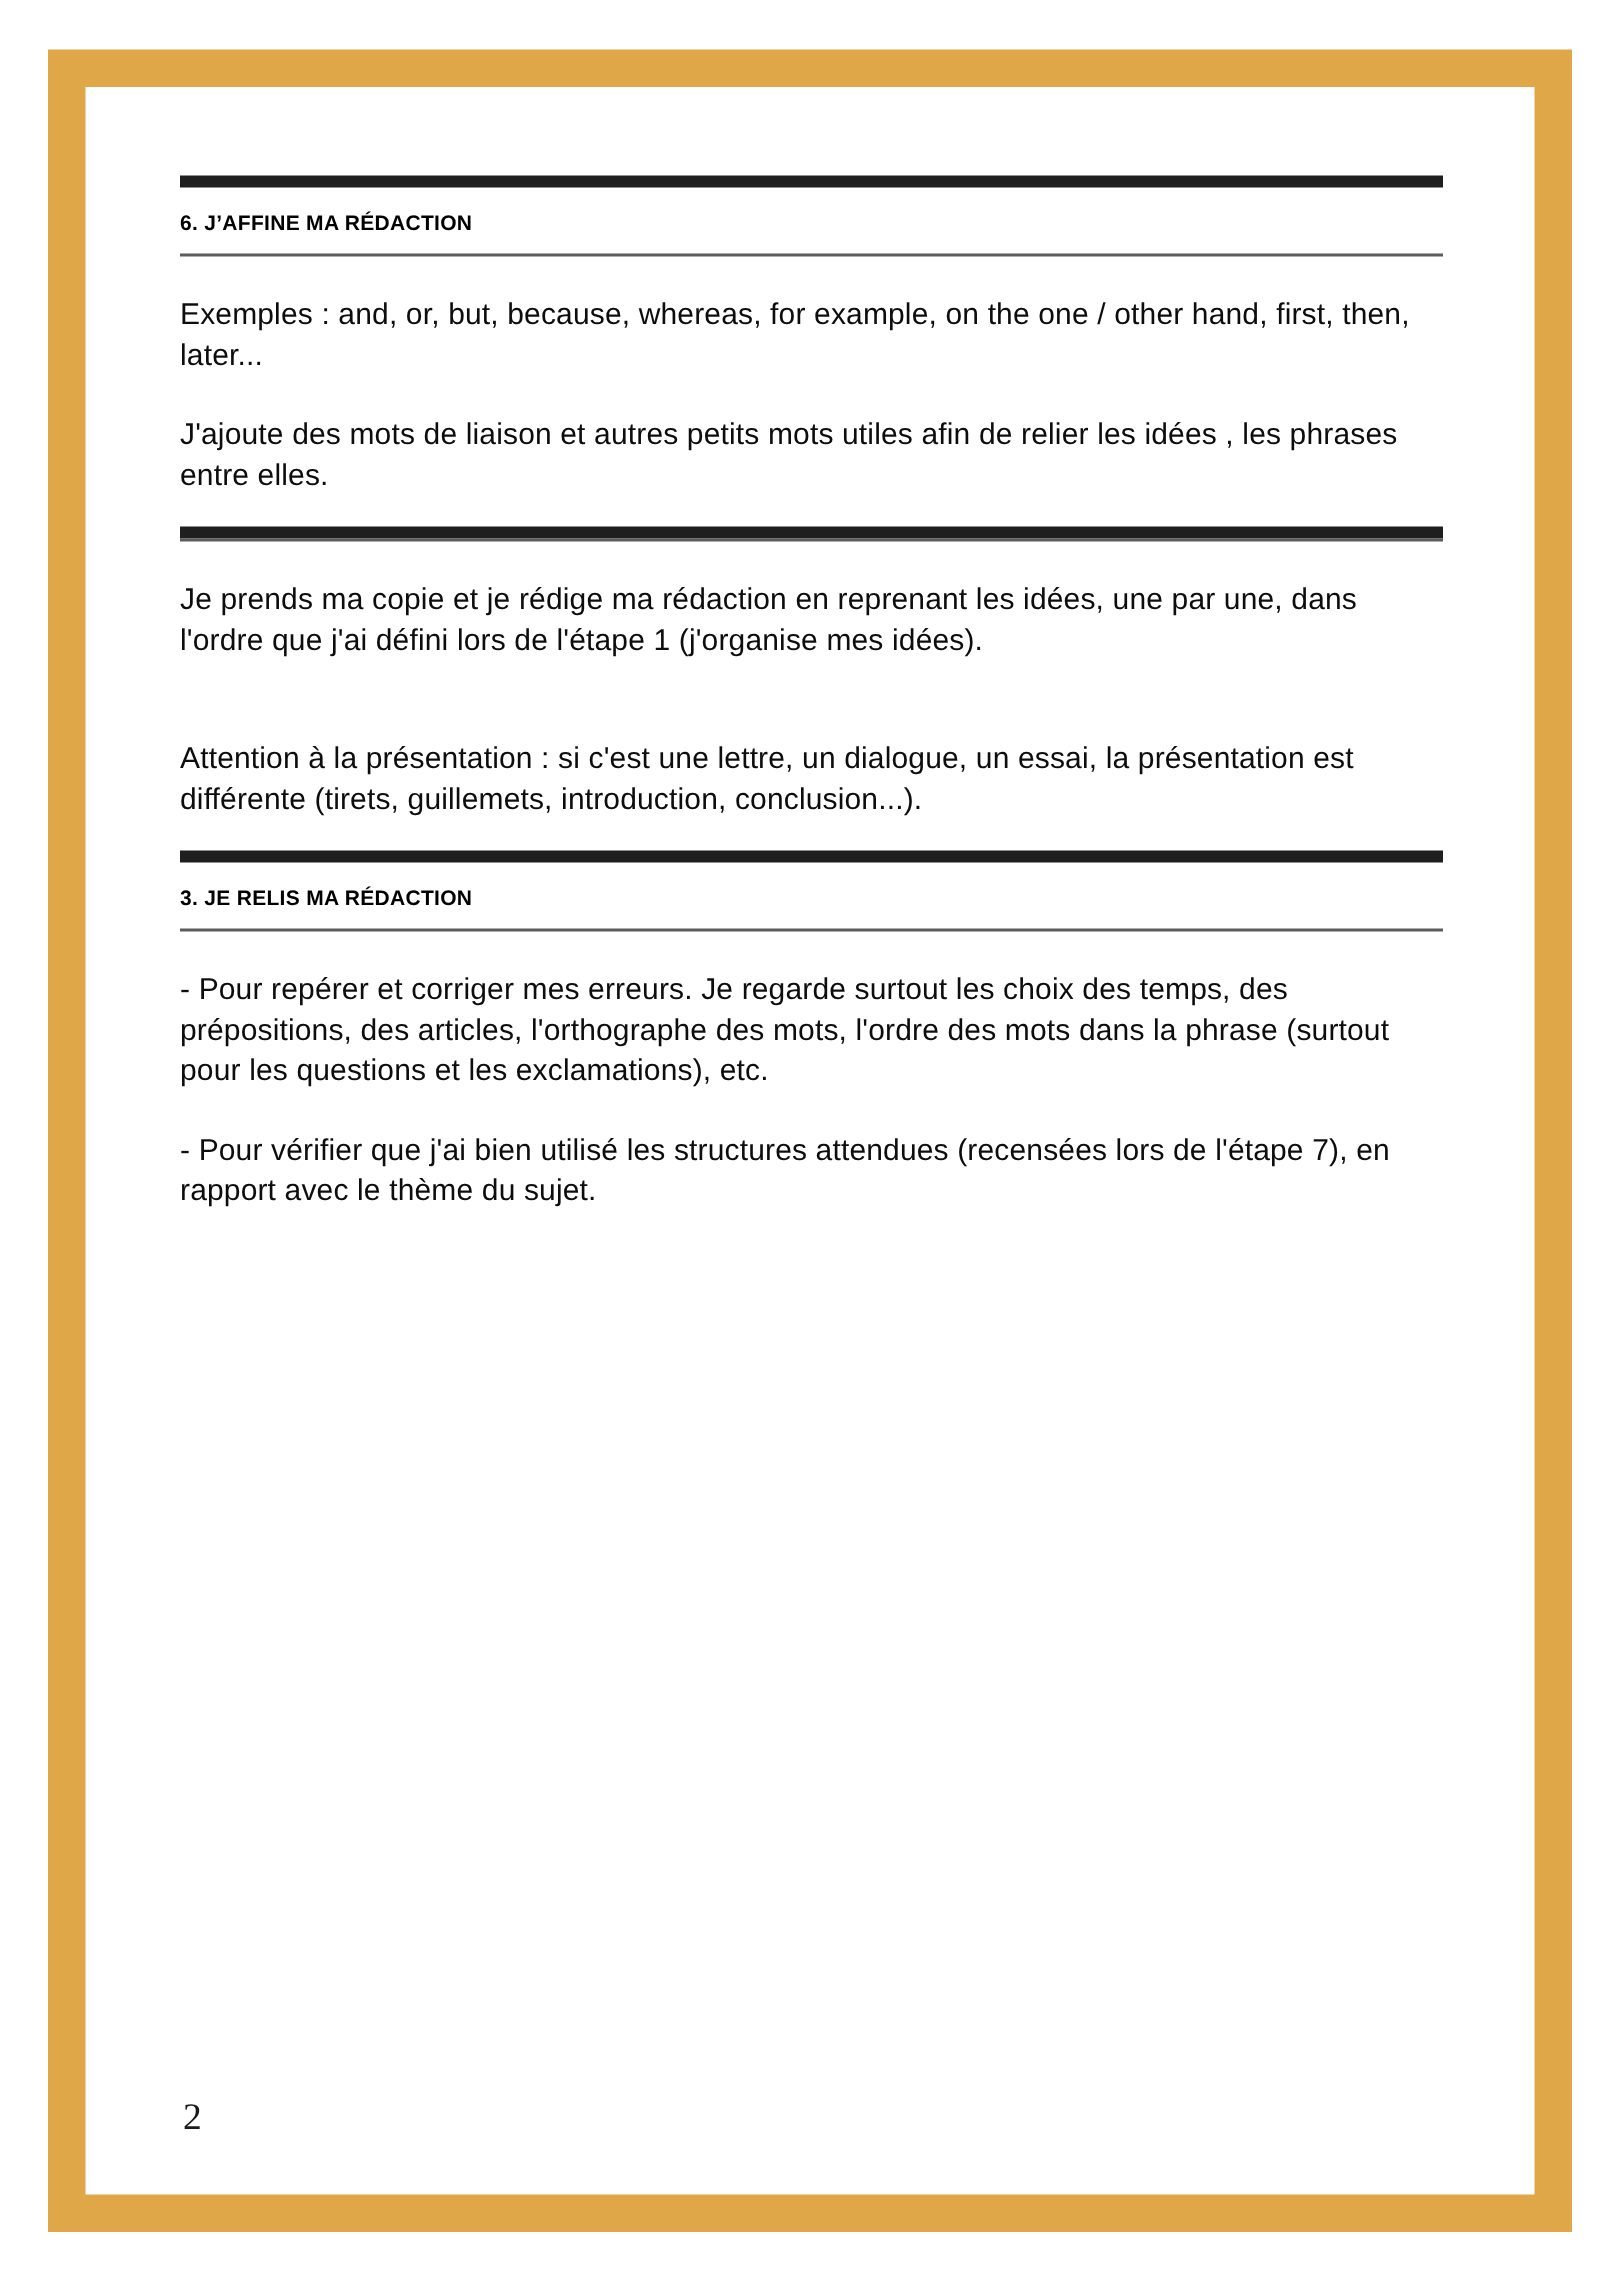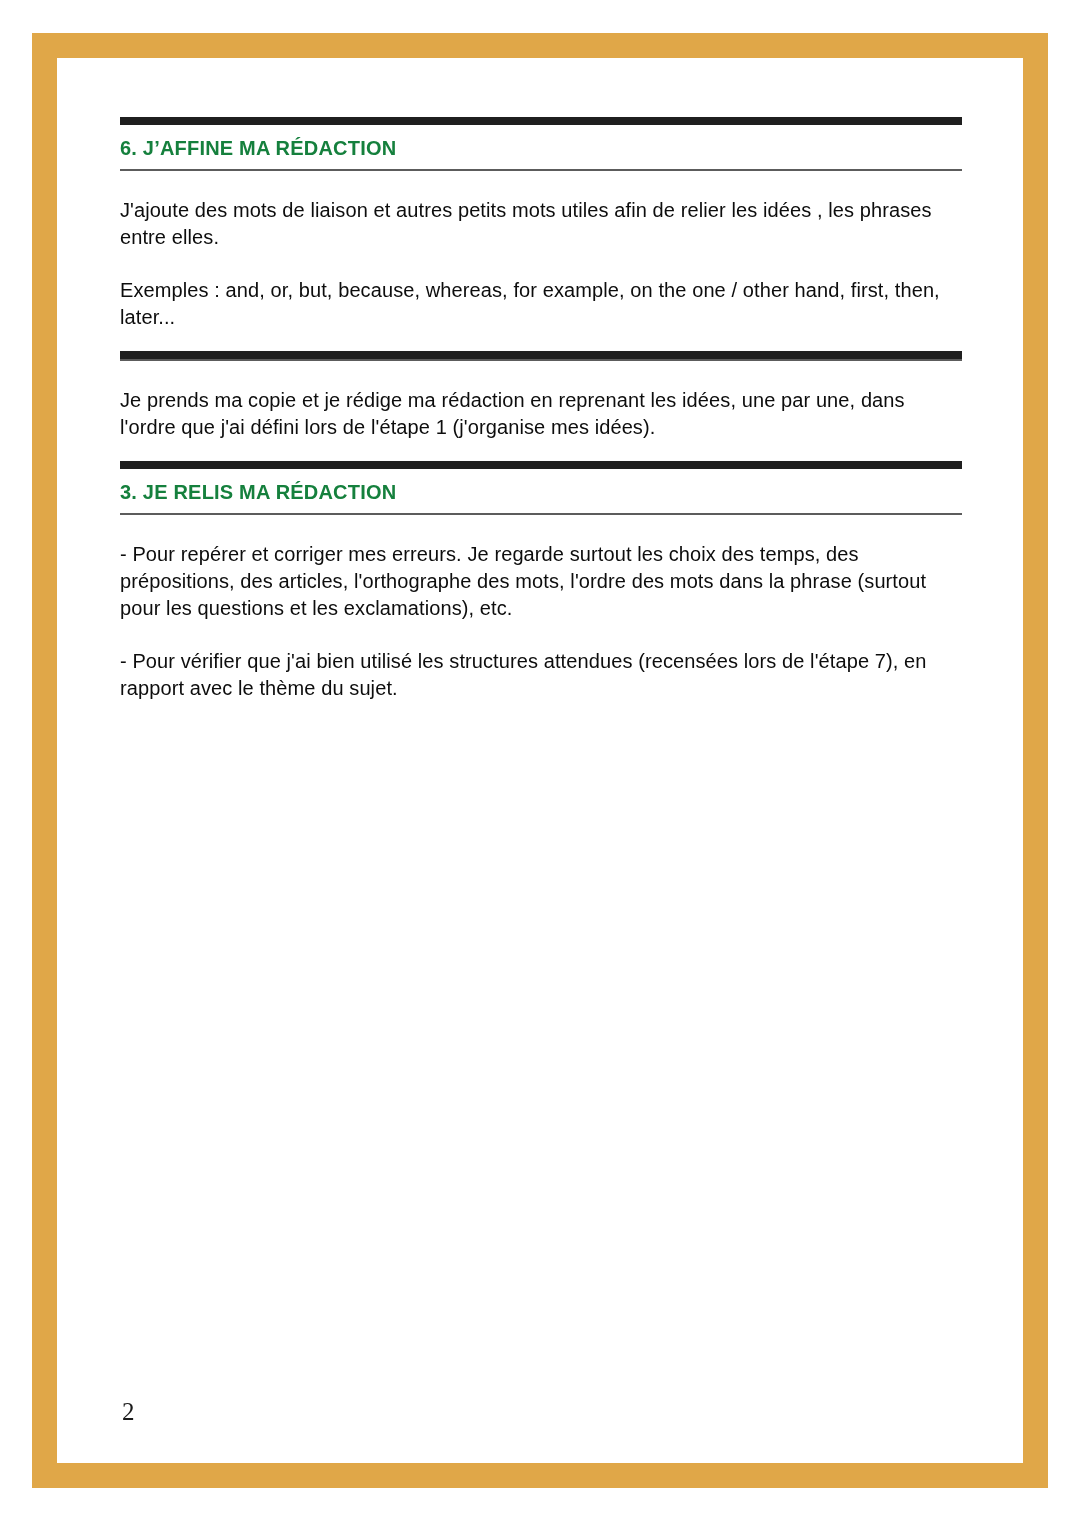--- a/index.html
+++ b/index.html
@@ -34,25 +34,25 @@
     box-sizing: border-box;
   }
   .section { margin: 0; }
   .section + .section { margin-top: 20px; }
   .rule-thick {
     height: 8px;
     background: #1f1f1f;
   }
   .section h2 {
     margin: 10px 0 8px 0;
-    font-size: 20px;
+    font-size: 14px;
     line-height: 26px;
     font-weight: bold;
     letter-spacing: 0.2px;
-    color: #15803d;
+    color: #000000;
   }
   .rule-thin {
     height: 2px;
     background: #5c5c5c;
   }
   .section p {
     margin: 26px 0 0 0;
     font-size: 20px;
     line-height: 27px;
     letter-spacing: 0.1px;
@@ -73,28 +73,29 @@
 <body>
 
 <div class="frame"></div>
 
 <div class="content">
 
   <div class="section">
     <div class="rule-thick"></div>
     <h2>6. J’AFFINE MA RÉDACTION</h2>
     <div class="rule-thin"></div>
+    <p>Exemples : and, or, but, because, whereas, for example, on the one / other hand, first, then, later...</p>
     <p>J'ajoute des mots de liaison et autres petits mots utiles afin de relier les idées , les phrases entre elles.</p>
-    <p>Exemples : and, or, but, because, whereas, for example, on the one / other hand, first, then, later...</p>
   </div>
 
   <div class="section">
     <div class="rule-thick"></div>
     <div class="rule-thin"></div>
     <p>Je prends ma copie et je rédige ma rédaction en reprenant les idées, une par une, dans l'ordre que j'ai défini lors de l'étape 1 (j'organise mes idées).</p>
+    <p class="gap-large">Attention à la présentation : si c'est une lettre, un dialogue, un essai, la présentation est différente (tirets, guillemets, introduction, conclusion...).</p>
   </div>
 
   <div class="section">
     <div class="rule-thick"></div>
     <h2>3. JE RELIS MA RÉDACTION</h2>
     <div class="rule-thin"></div>
     <p>- Pour repérer et corriger mes erreurs. Je regarde surtout les choix des temps, des prépositions, des articles, l'orthographe des mots, l'ordre des mots dans la phrase (surtout pour les questions et les exclamations), etc.</p>
     <p>- Pour vérifier que j'ai bien utilisé les structures attendues (recensées lors de l'étape 7), en rapport avec le thème du sujet.</p>
   </div>
 

